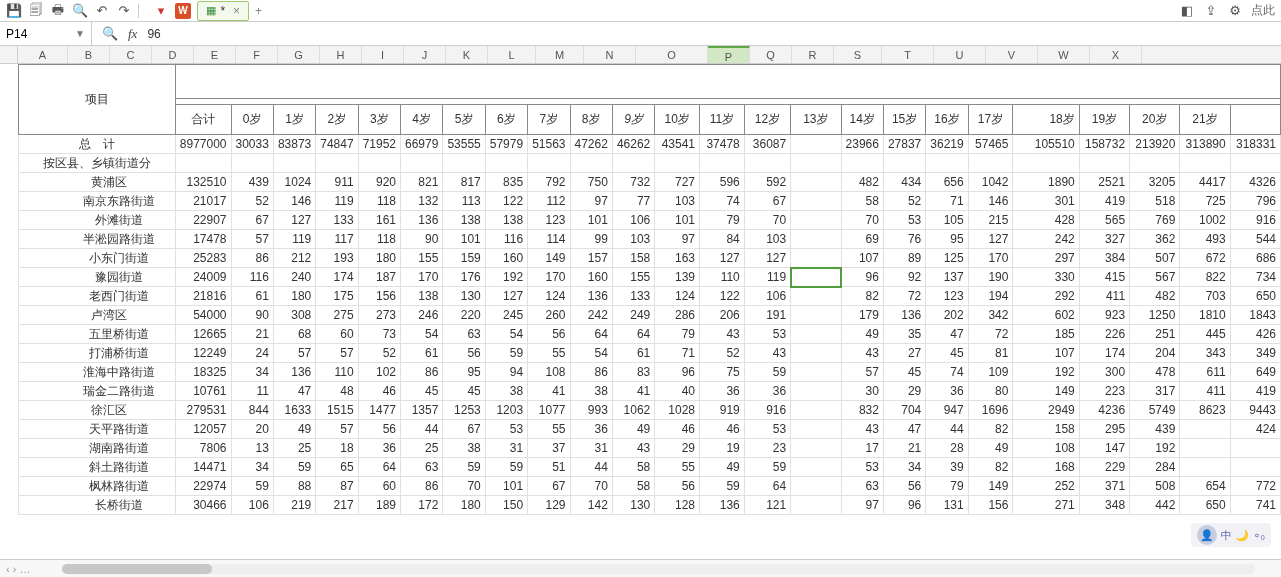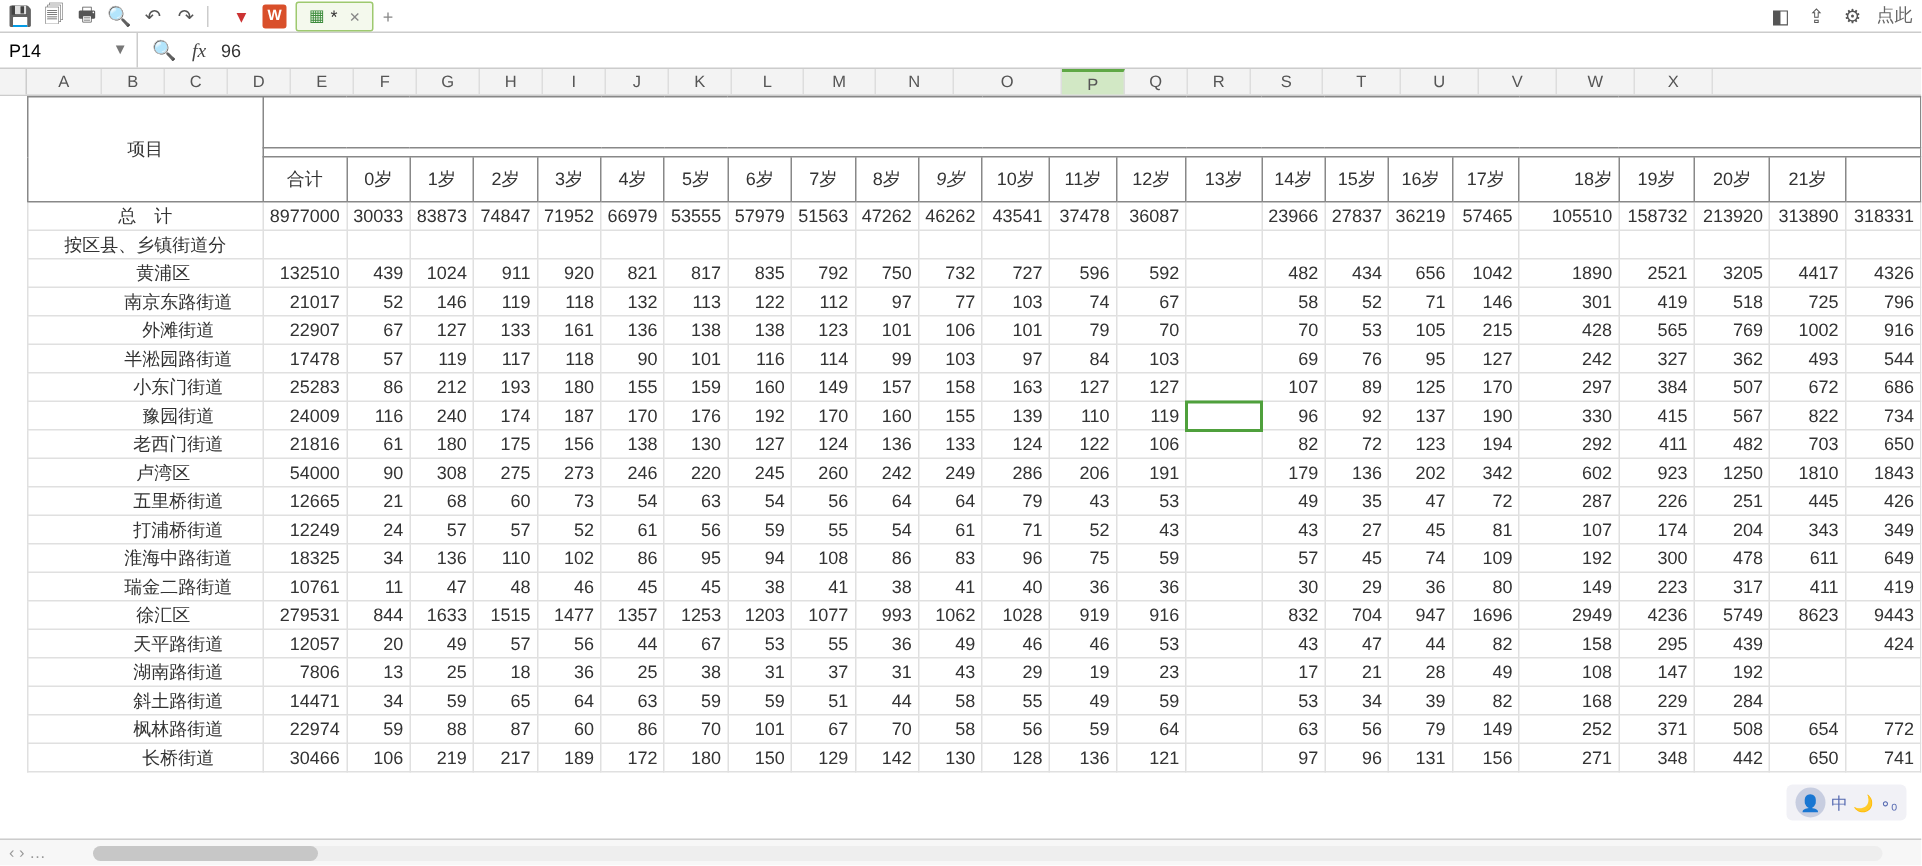--- a/index.html
+++ b/index.html
@@ -459,21 +459,21 @@
             <td class="num">64</td>
             <td class="num">64</td>
             <td class="num">79</td>
             <td class="num">43</td>
             <td class="num">53</td>
             <td class="num"></td>
             <td class="num">49</td>
             <td class="num">35</td>
             <td class="num">47</td>
             <td class="num">72</td>
-            <td class="num">287</td>
+            <td class="num">185</td>
             <td class="num">226</td>
             <td class="num">251</td>
             <td class="num">445</td>
             <td class="num">426</td>
           </tr>
           <tr>
             <td class="lbl ind2">打浦桥街道</td>
             <td class="num">12249</td>
             <td class="num">24</td>
             <td class="num">57</td>

